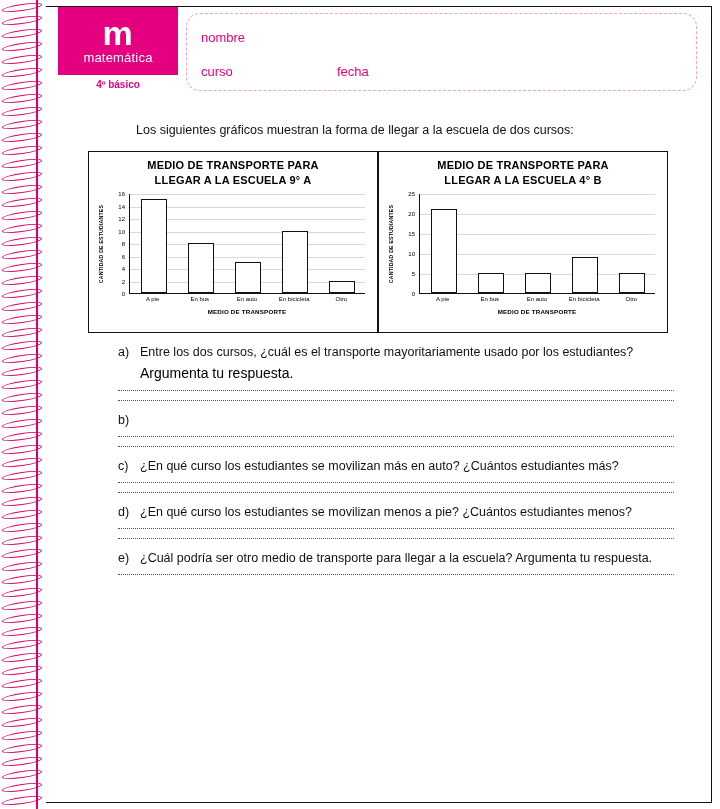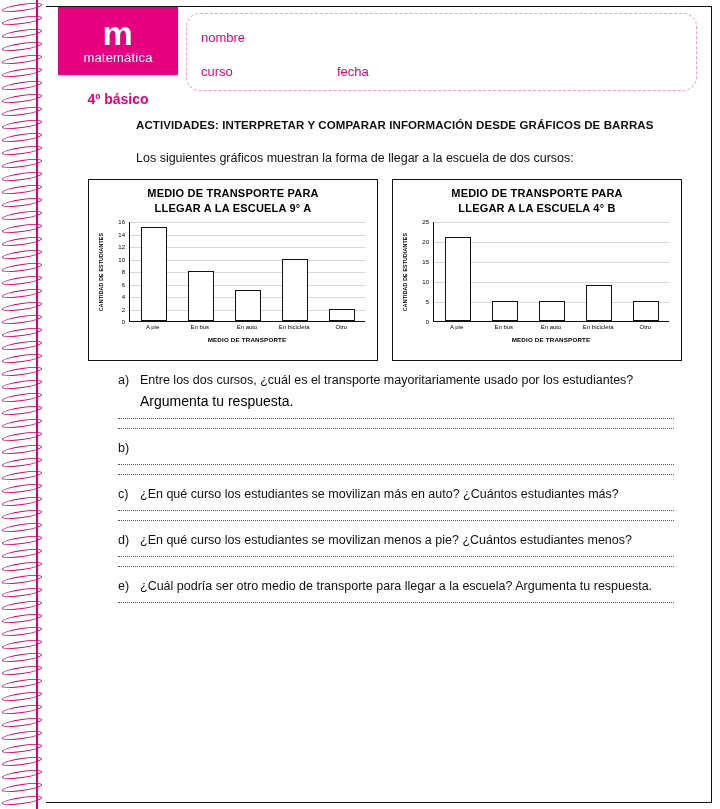--- a/index.html
+++ b/index.html
@@ -69,25 +69,25 @@
     line-height: 30px;
     letter-spacing: 1px;
   }
   .logo-sub {
     font-size: 13px;
     letter-spacing: .2px;
     margin-top: 2px;
   }
   .logo-grade {
     position: absolute;
-    left: 12px; top: 84px;
+    left: 12px; top: 72px;
     width: 120px;
     text-align: center;
     color: #e4007f;
-    font-size: 14px;
+    font-size: 10px;
     font-weight: bold;
   }
   .namebox {
     position: absolute;
     left: 140px; top: 6px;
     right: 14px;
     height: 78px;
     border: 1.5px dashed #f2a0c8;
     border-radius: 14px;
   }
@@ -113,21 +113,20 @@
   }
   .intro {
     font-size: 12.5px;
     color: #111;
     margin: 20px 0 0 74px;
   }
 
   
   .charts {
     display: flex;
-    gap: 14px;
     margin: 14px 0 4px 26px;
   }
   .chart-card {
     border: 1.2px solid #111;
     width: 290px;
     height: 182px;
     padding: 6px 6px 4px 6px;
     position: relative;
     background: #fff;
   }
@@ -326,21 +325,20 @@
     <div class="logo-grade">4º básico</div>
 
     <div class="namebox">
       <div class="fld f-nombre">nombre</div>
       <div class="fld f-curso">curso</div>
       <div class="fld f-fecha">fecha</div>
     </div>
   </div>
 
   <div class="content">
-    <div class="act-title">ACTIVIDADES: INTERPRETAR Y COMPARAR INFORMACIÓN DESDE GRÁFICOS DE BARRAS</div>
     <div class="intro">Los siguientes gráficos muestran la forma de llegar a la escuela de dos cursos:</div>
 
     <div class="charts">
 
       <div class="chart-card">
         <div class="chart-title">
           <div>MEDIO DE TRANSPORTE PARA</div>
           <div>LLEGAR A LA ESCUELA 9° A</div>
         </div>
         <div class="plot-wrap">

